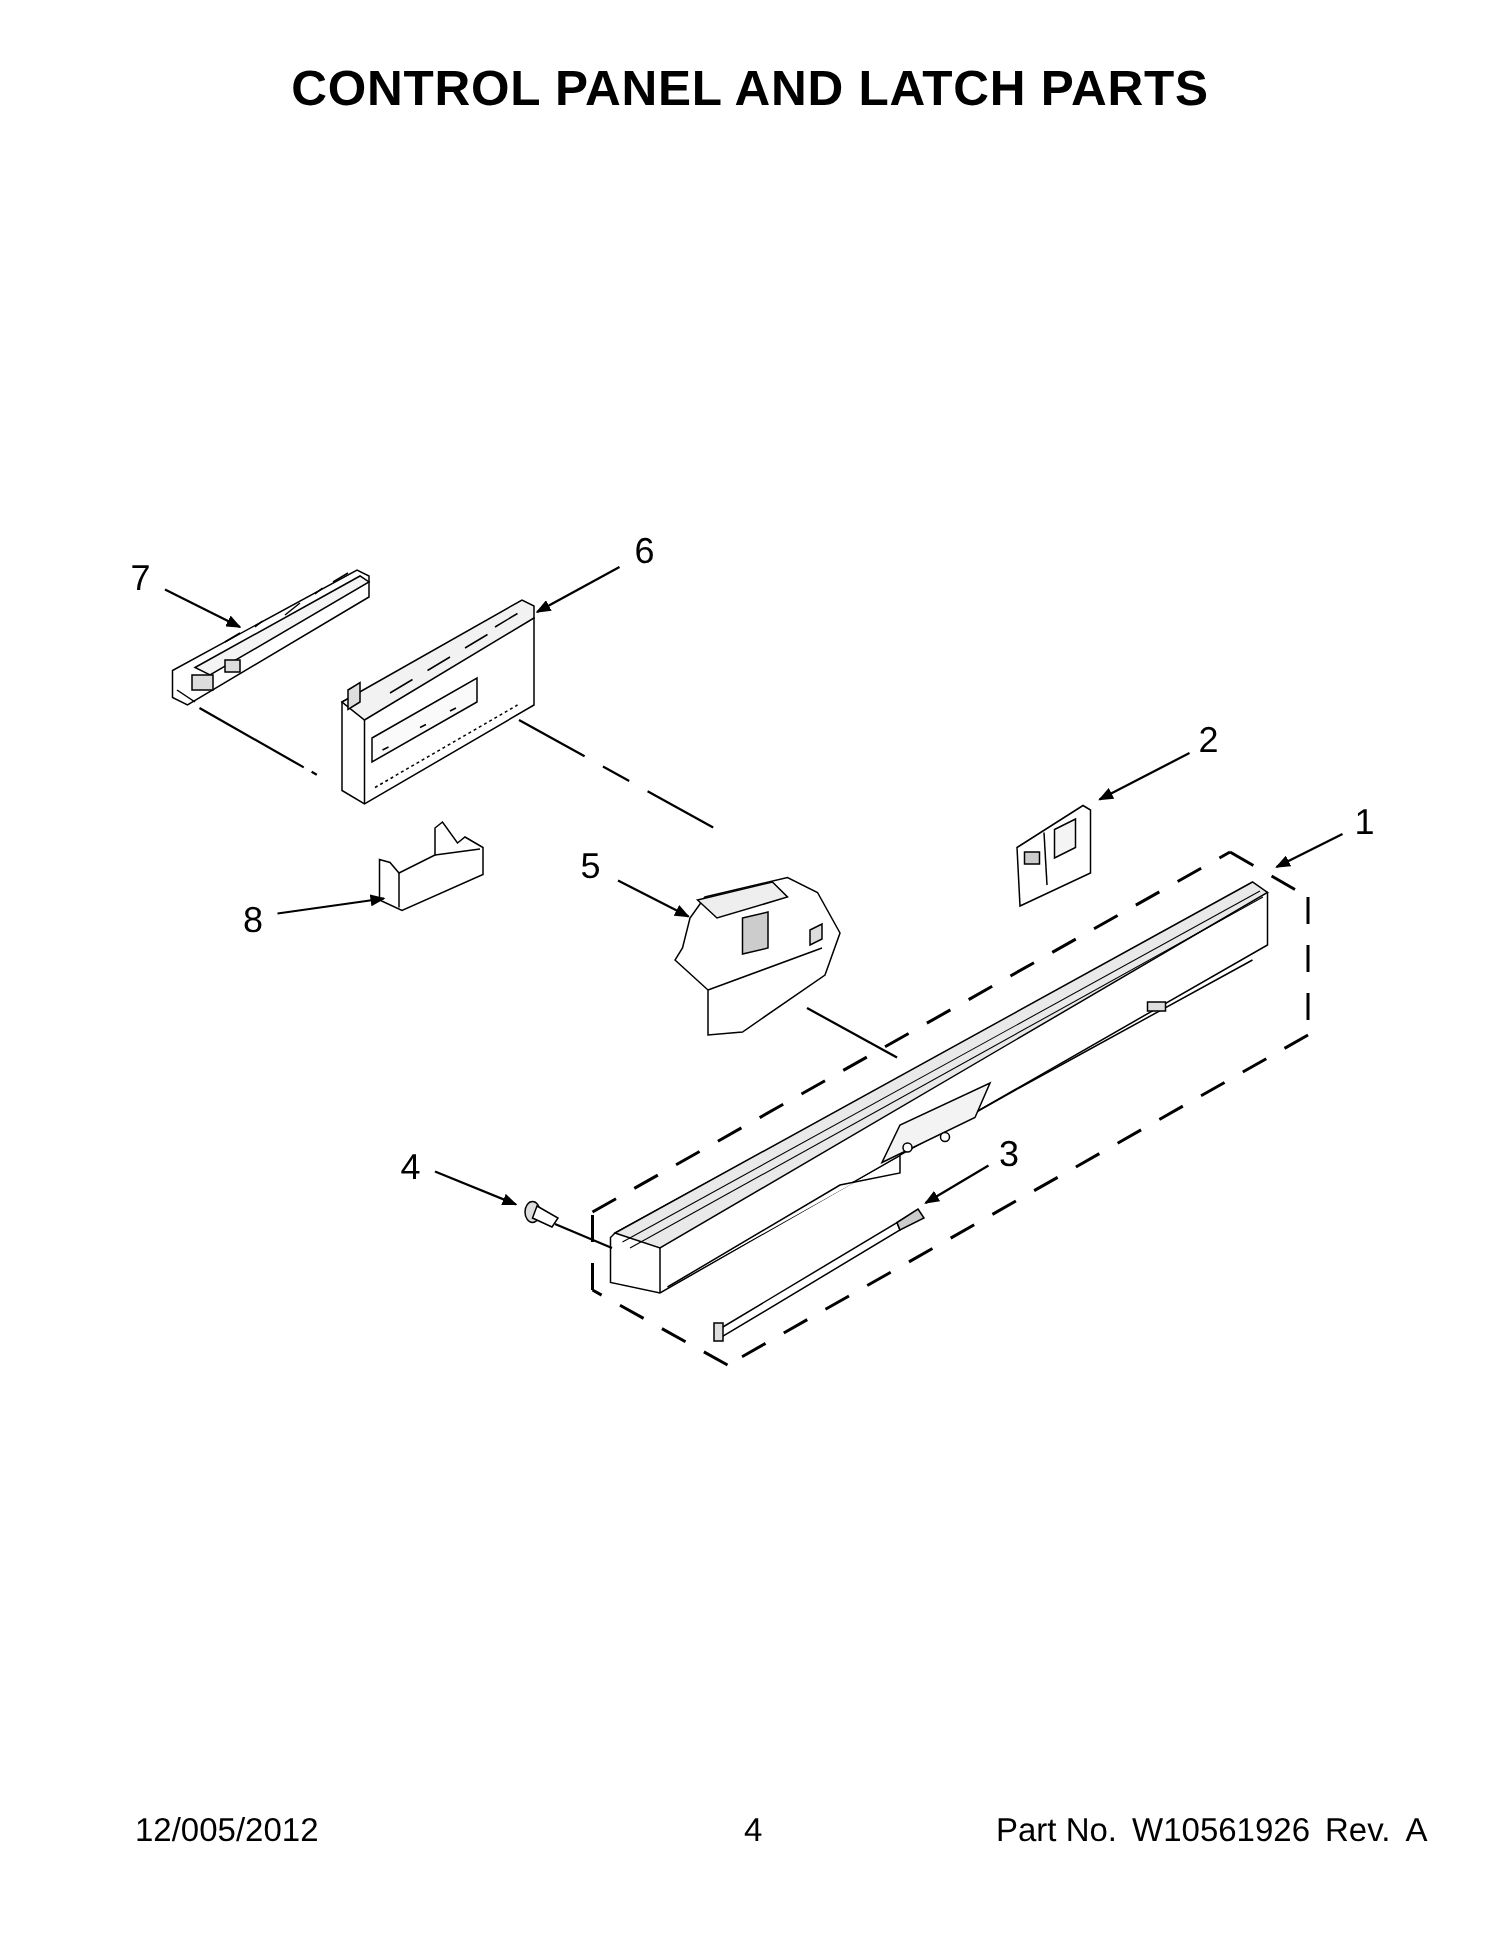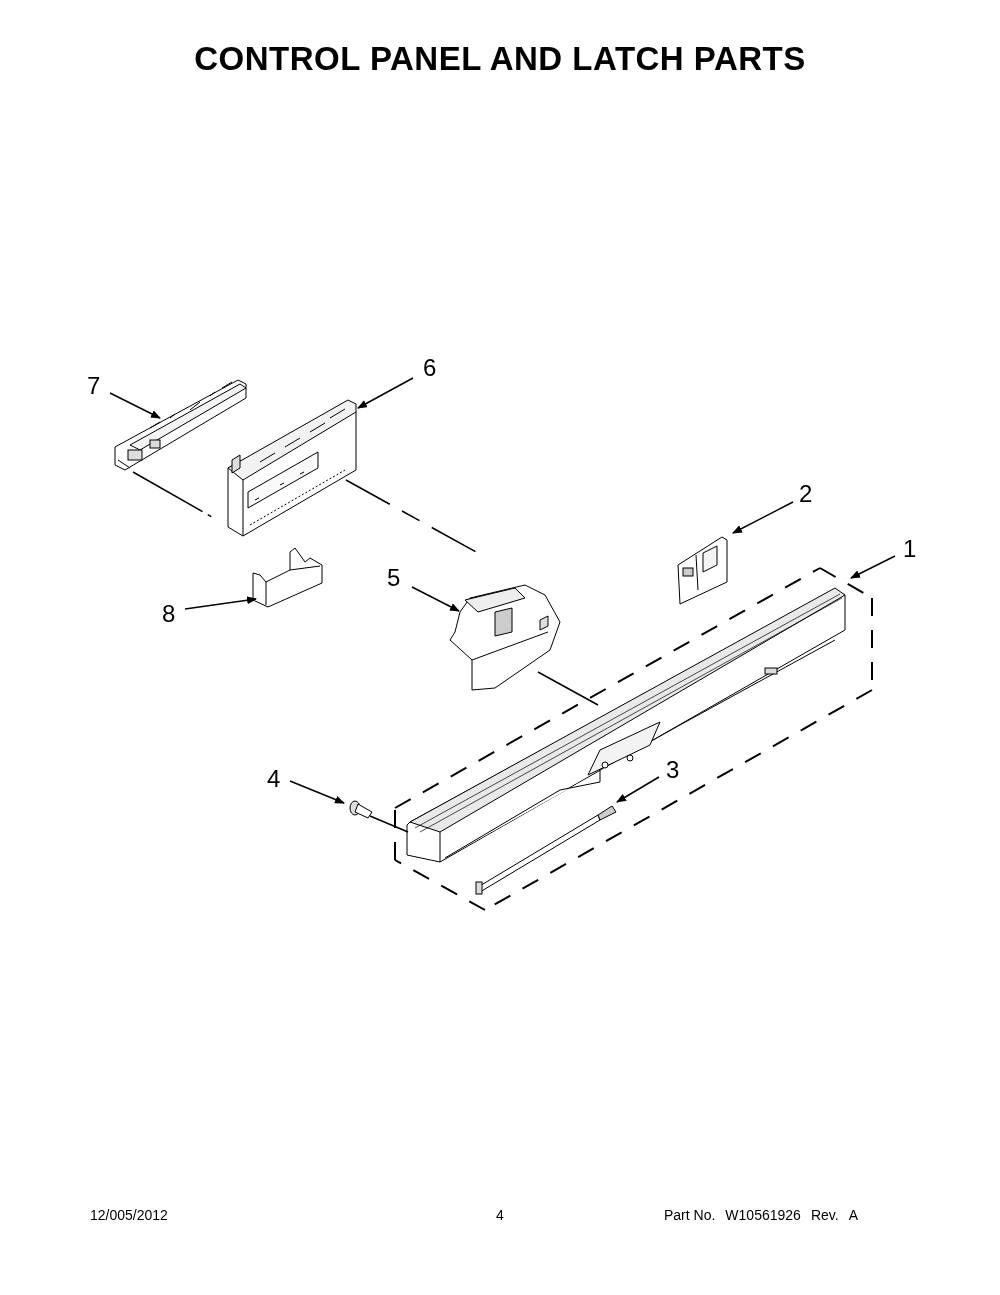--- a/index.html
+++ b/index.html
@@ -1,20 +1,20 @@
 <!DOCTYPE html>
 <html><head>
 <meta charset="utf-8">
 <style>
   html, body { margin: 0; padding: 0; background: #ffffff; }
   body { width: 1000px; height: 1295px; position: relative; overflow: hidden; font-family: "Liberation Sans", sans-serif; color: #000; }
   .title { position: absolute; top: 40px; left: 0; width: 1000px; text-align: center; font-weight: bold; font-size: 33px; letter-spacing: 0.5px; }
   .diagram { position: absolute; left: 0; top: 0; width: 1000px; height: 1295px; }
   .callout { position: absolute; font-size: 24px; font-family: "Liberation Sans", sans-serif; }
-  .footer { position: absolute; top: 1207px; font-size: 14px; }
+  .footer { position: absolute; top: 1207px; font-size: 22px; }
   .footer-left { left: 90px; }
   .footer-center { left: 496px; }
   .footer-right { left: 664px; }
   .footer-right span { margin-right: 10px; }
 </style>
 </head>
 <body>
 
 <div class="title">CONTROL PANEL AND LATCH PARTS</div>
 

